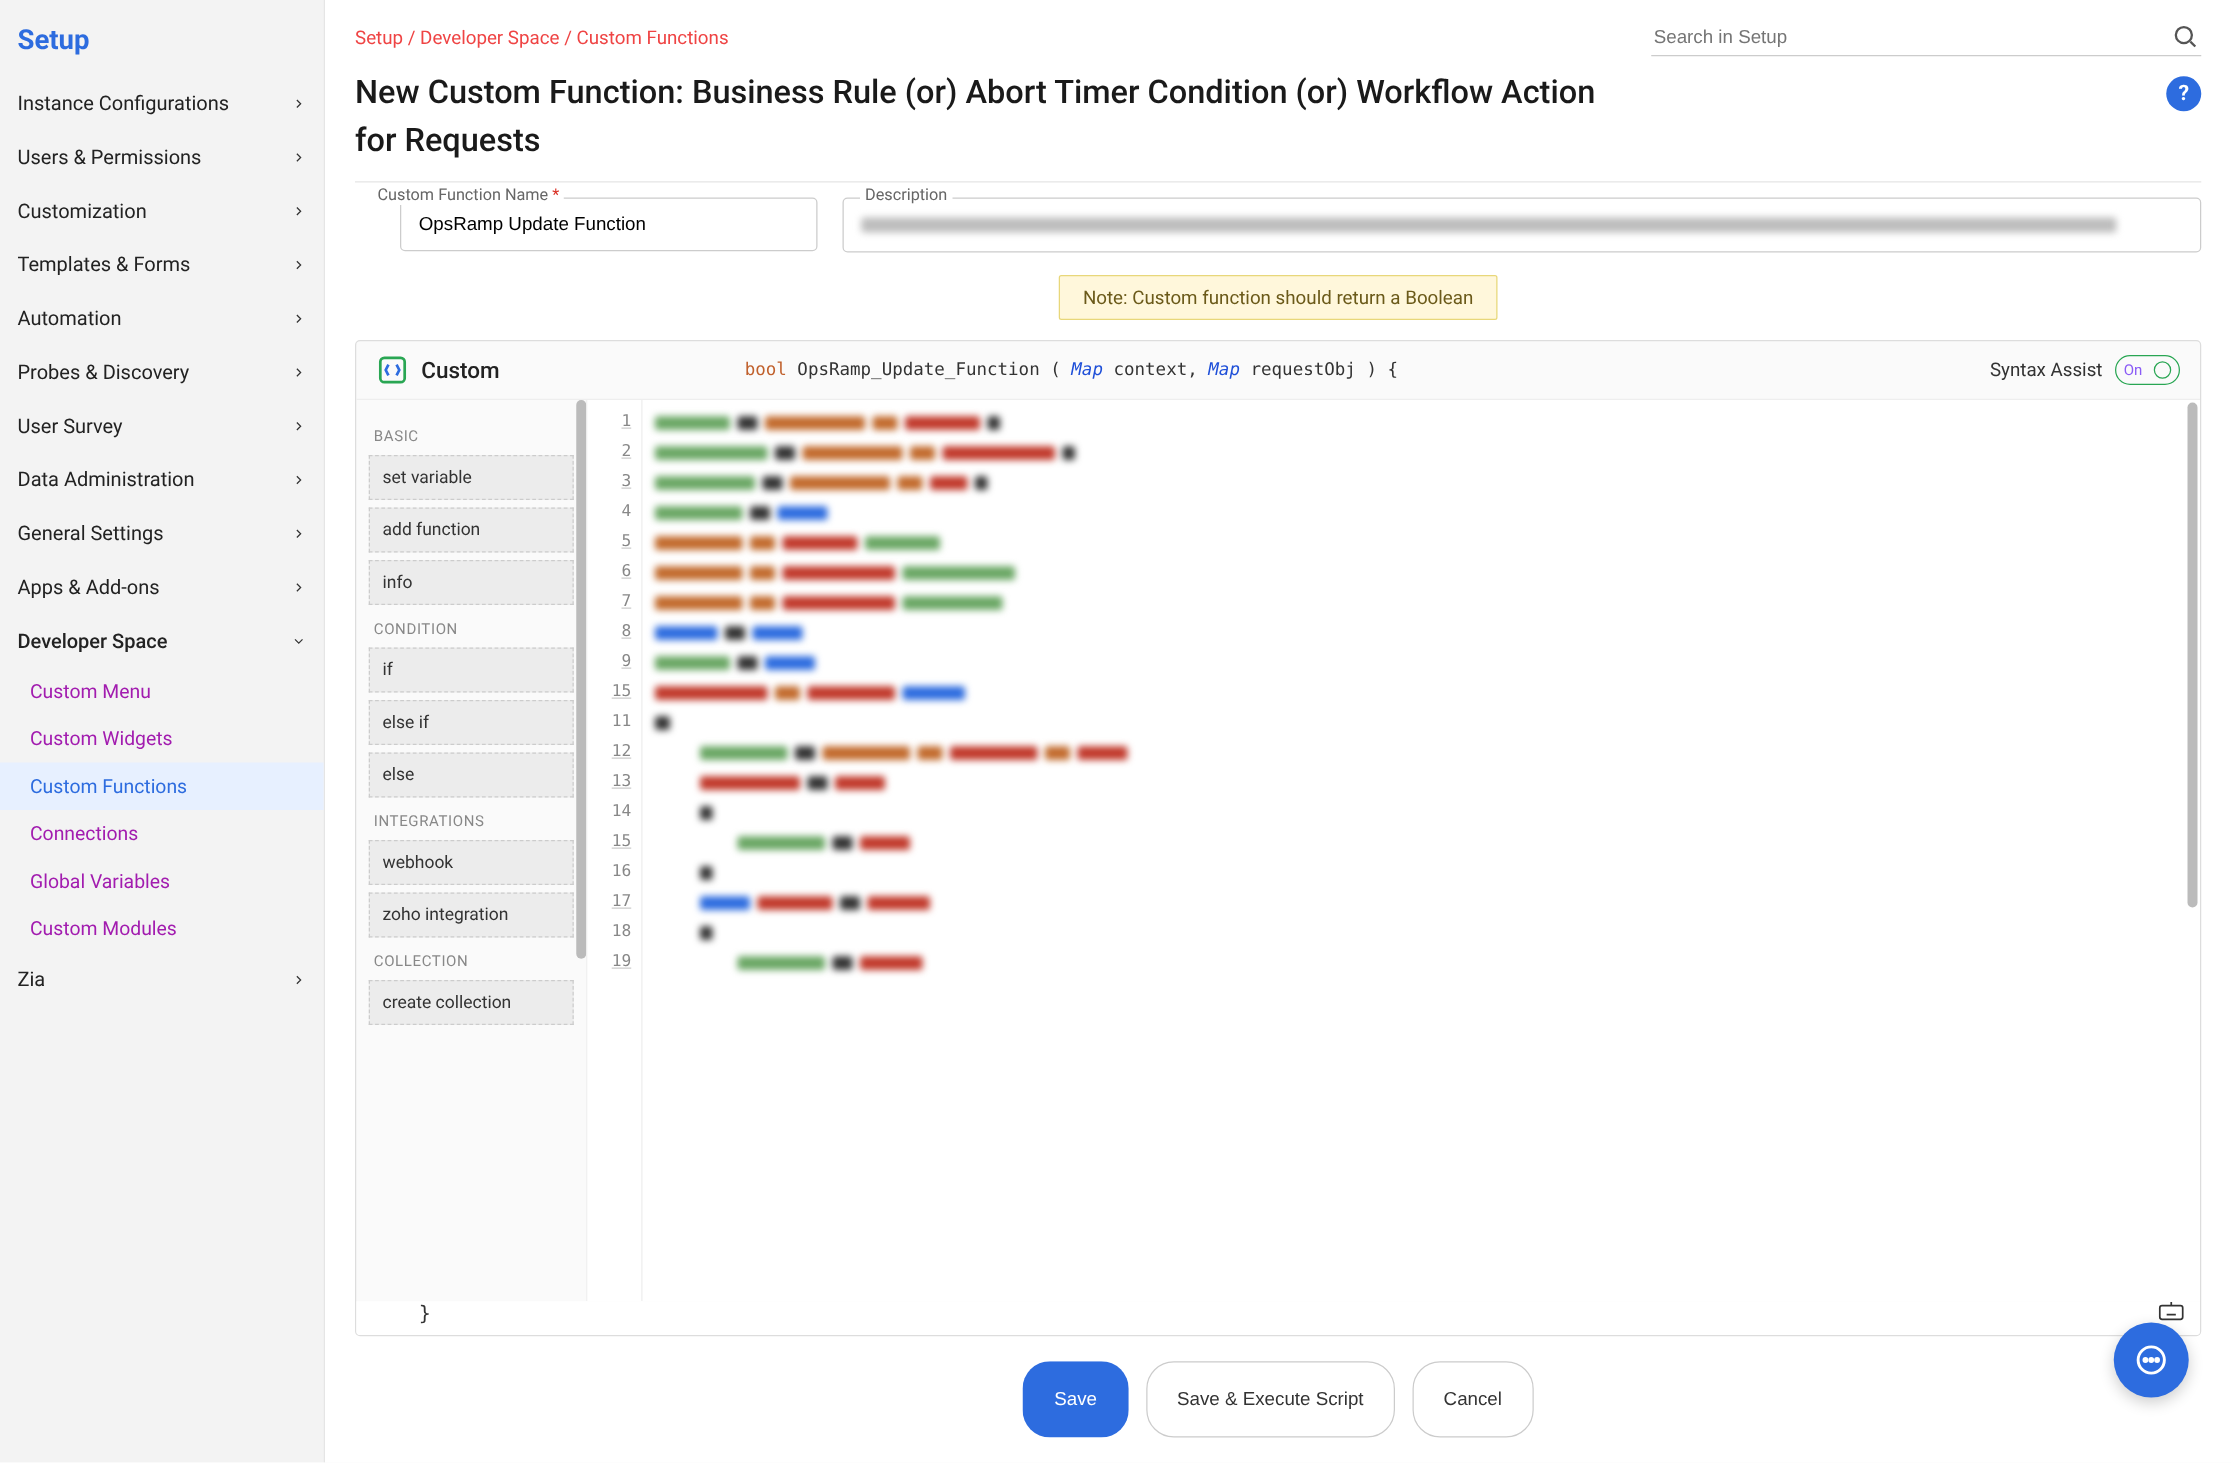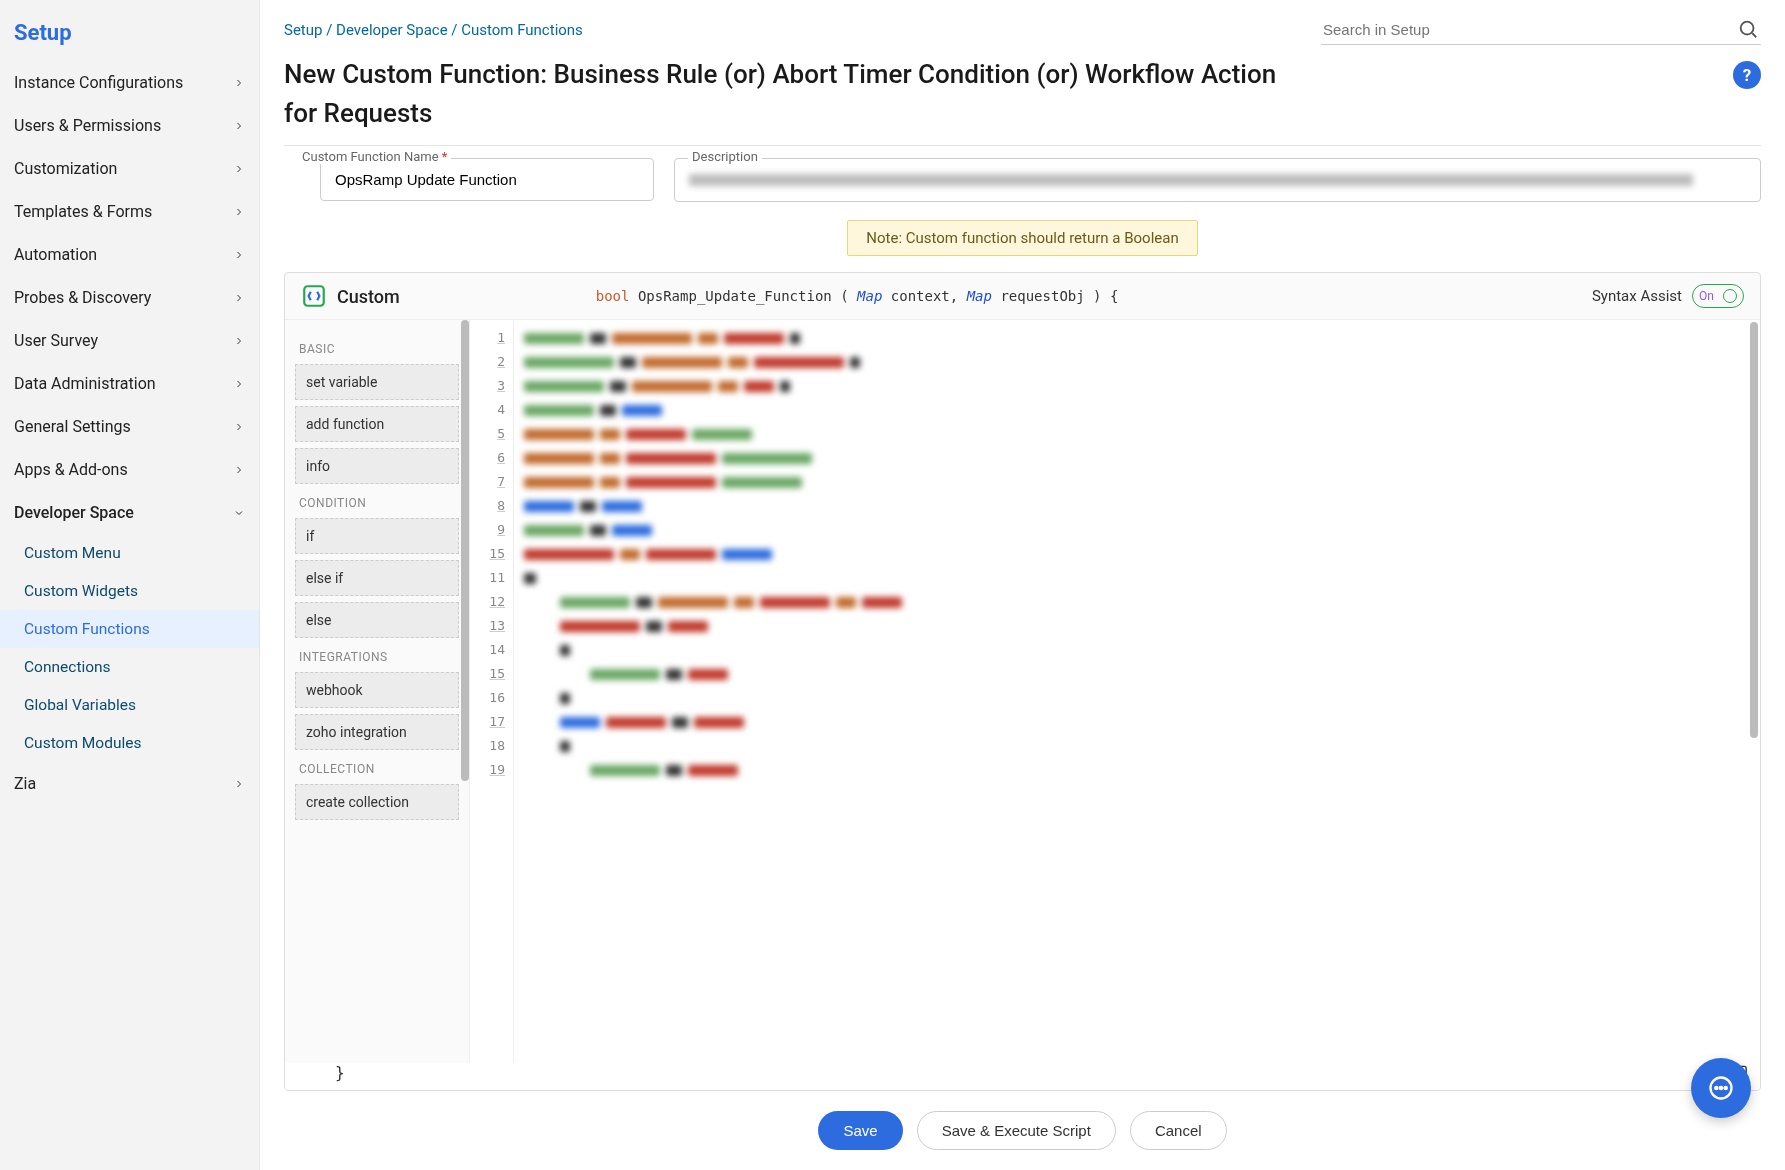--- a/index.html
+++ b/index.html
@@ -4,28 +4,28 @@
 <style>
 * { margin: 0; padding: 0; box-sizing: border-box; }
 body { font-family: -apple-system, BlinkMacSystemFont, "Segoe UI", Roboto, sans-serif; background: #fff; color: #222; width: 1785px; height: 1170px; overflow: hidden; }
 .container { display: flex; height: 100%; }
 
 
 .sidebar { width: 260px; background: #f3f3f3; padding: 12px 0; overflow-y: auto; border-right: 1px solid #e5e5e5; }
 .sidebar-header { font-size: 22px; font-weight: 700; color: #2d6cdf; padding: 8px 14px 16px; }
 .nav-item { display: flex; align-items: center; justify-content: space-between; padding: 12px 14px; font-size: 16px; color: #222; cursor: pointer; }
 .nav-item.expanded { font-weight: 500; }
-.sub-item { padding: 10px 14px 10px 24px; font-size: 15.5px; color: #0c4a6e; cursor: pointer; }
+.sub-item { padding: 10px 14px 10px 24px; font-size: 15.5px; color: #a21caf; cursor: pointer; }
 .sub-item.active { color: #2d6cdf; background: #e7f0ff; }
 .chev { width: 12px; height: 12px; flex-shrink: 0; }
 
 
 .main { flex: 1; padding: 14px 24px 0; position: relative; display: flex; flex-direction: column; }
 .topbar { display: flex; justify-content: space-between; align-items: center; margin-bottom: 10px; }
-.breadcrumb { font-size: 15px; color: #0369a1; }
+.breadcrumb { font-size: 15px; color: #ef4444; }
 .search-wrap { display: flex; align-items: center; gap: 8px; border-bottom: 1px solid #ccc; padding: 4px 2px; width: 440px; }
 .search-input { border: none; outline: none; font-size: 15px; color: #666; flex: 1; background: transparent; }
 .search-icon { width: 22px; height: 22px; color: #555; }
 
 .title-row { display: flex; align-items: flex-start; justify-content: space-between; border-bottom: 1px solid #e5e5e5; padding-bottom: 12px; margin-bottom: 12px; }
 .page-title { font-size: 26px; font-weight: 500; color: #1a1a1a; line-height: 1.5; max-width: 995px; }
 .help-btn { width: 28px; height: 28px; border-radius: 50%; background: #2d6cdf; color: #fff; display: flex; align-items: center; justify-content: center; font-weight: 700; font-size: 17px; margin-top: 6px; }
 
 .form-row { display: flex; gap: 20px; margin-bottom: 18px; }
 .field { position: relative; }
@@ -64,21 +64,21 @@
 .gutter div { text-decoration: underline; text-decoration-color: #ccc; }
 .gutter div.noline { text-decoration: none; }
 .code-lines { flex: 1; padding: 6px 10px; font-family: Menlo, Consolas, monospace; font-size: 14px; line-height: 24px; position: relative; }
 .code-lines .line { height: 24px; display: flex; align-items: center; gap: 6px; filter: blur(3px); }
 .tok { height: 11px; border-radius: 2px; display: inline-block; }
 .closing-brace { font-family: Menlo, Consolas, monospace; padding: 0 0 8px 50px; color: #333; background: #fff; }
 .code-scroll { position: absolute; right: 2px; top: 2px; width: 8px; height: 56%; background: #bbb; border-radius: 4px; }
 .kbd-icon { position: absolute; right: 12px; bottom: 8px; width: 22px; height: 22px; color: #333; }
 
 .footer { display: flex; justify-content: center; gap: 14px; padding: 20px 0; }
-.btn { border-radius: 22px; padding: 10px 24px; font-size: 15px; cursor: pointer; border: 1px solid transparent; }
+.btn { border-radius: 22px; padding: 21px 24px; font-size: 15px; cursor: pointer; border: 1px solid transparent; }
 .btn-primary { background: #2d6cdf; color: #fff; }
 .btn-outline { background: #fff; border-color: #ccc; color: #333; }
 
 .fab { position: absolute; right: 34px; bottom: 52px; width: 60px; height: 60px; border-radius: 50%; background: #2d6cdf; display: flex; align-items: center; justify-content: center; box-shadow: 0 4px 12px rgba(0,0,0,0.2); cursor: pointer; }
 .fab svg { width: 28px; height: 28px; color: #fff; }
 </style>
 </head>
 <body>
 
 <div class="container">

